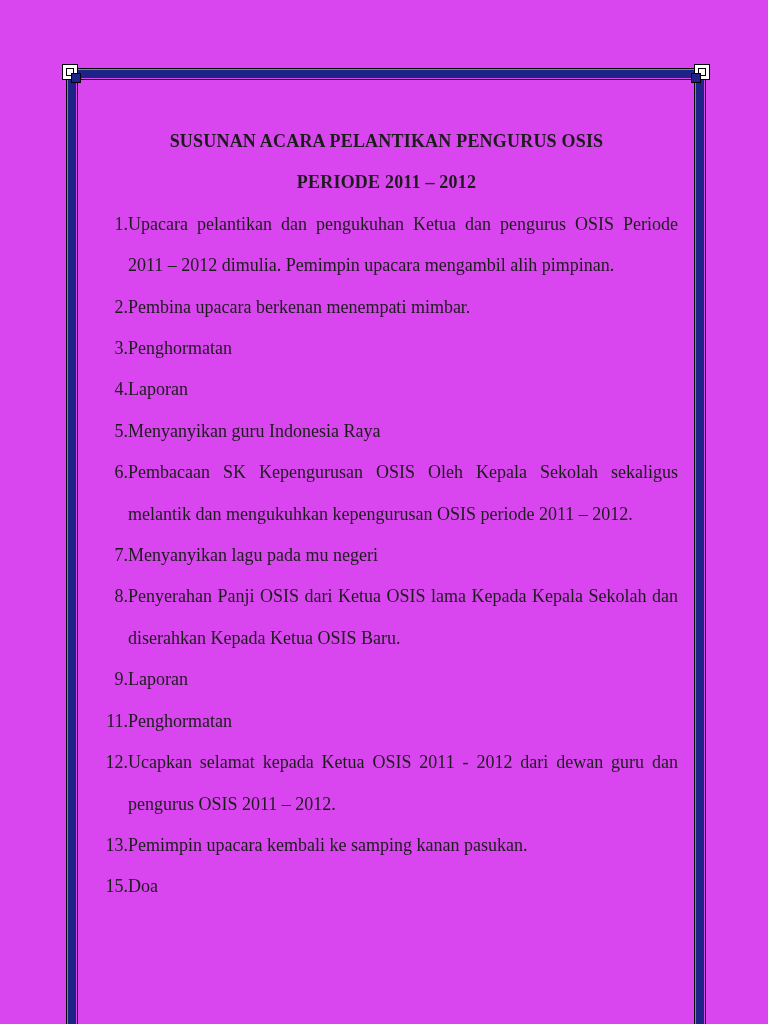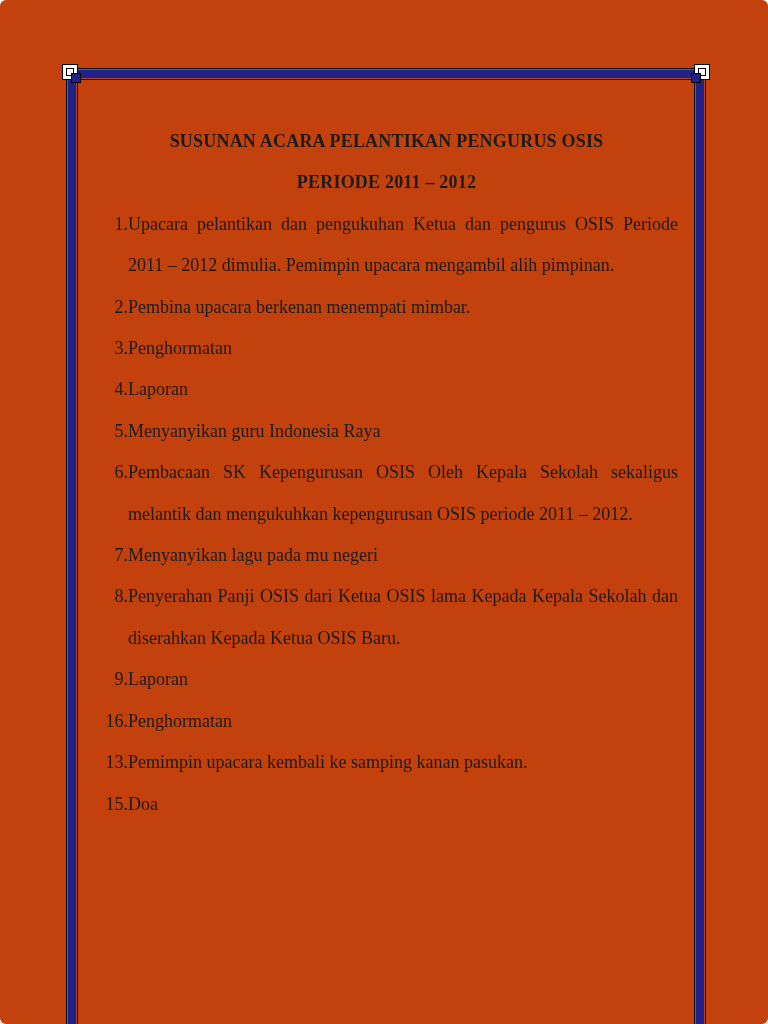--- a/index.html
+++ b/index.html
@@ -9,23 +9,22 @@
   * { margin: 0; padding: 0; box-sizing: border-box; }
   html, body { background: #ffffff; }
   body {
     width: 768px; height: 1024px;
     overflow: hidden;
     font-family: "Liberation Serif", serif;
   }
   .page {
     position: relative;
     width: 768px; height: 1024px;
-    background: #c2410c;
+    background: #d946ef;
     overflow: hidden;
-    border-radius: 6px;
   }
 
   
   .frame {
     position: absolute;
     left: 66px; top: 68px; right: 62px; bottom: -40px;
     border: 1px solid #000;
     padding: 1px;
   }
   .frame-mid {
@@ -144,22 +143,26 @@
         </li>
         <li class="agenda-item">
           <span class="num">8.</span>
           <div class="txt">Penyerahan Panji OSIS dari Ketua OSIS lama Kepada Kepala Sekolah dan diserahkan Kepada Ketua OSIS Baru.</div>
         </li>
         <li class="agenda-item">
           <span class="num">9.</span>
           <div class="txt">Laporan</div>
         </li>
         <li class="agenda-item">
-          <span class="num">16.</span>
+          <span class="num">11.</span>
           <div class="txt">Penghormatan</div>
+        </li>
+        <li class="agenda-item">
+          <span class="num">12.</span>
+          <div class="txt">Ucapkan selamat kepada Ketua OSIS 2011 - 2012 dari dewan guru dan pengurus OSIS 2011 – 2012.</div>
         </li>
         <li class="agenda-item">
           <span class="num">13.</span>
           <div class="txt">Pemimpin upacara kembali ke samping kanan pasukan.</div>
         </li>
         <li class="agenda-item">
           <span class="num">15.</span>
           <div class="txt">Doa</div>
         </li>
       </ol>

